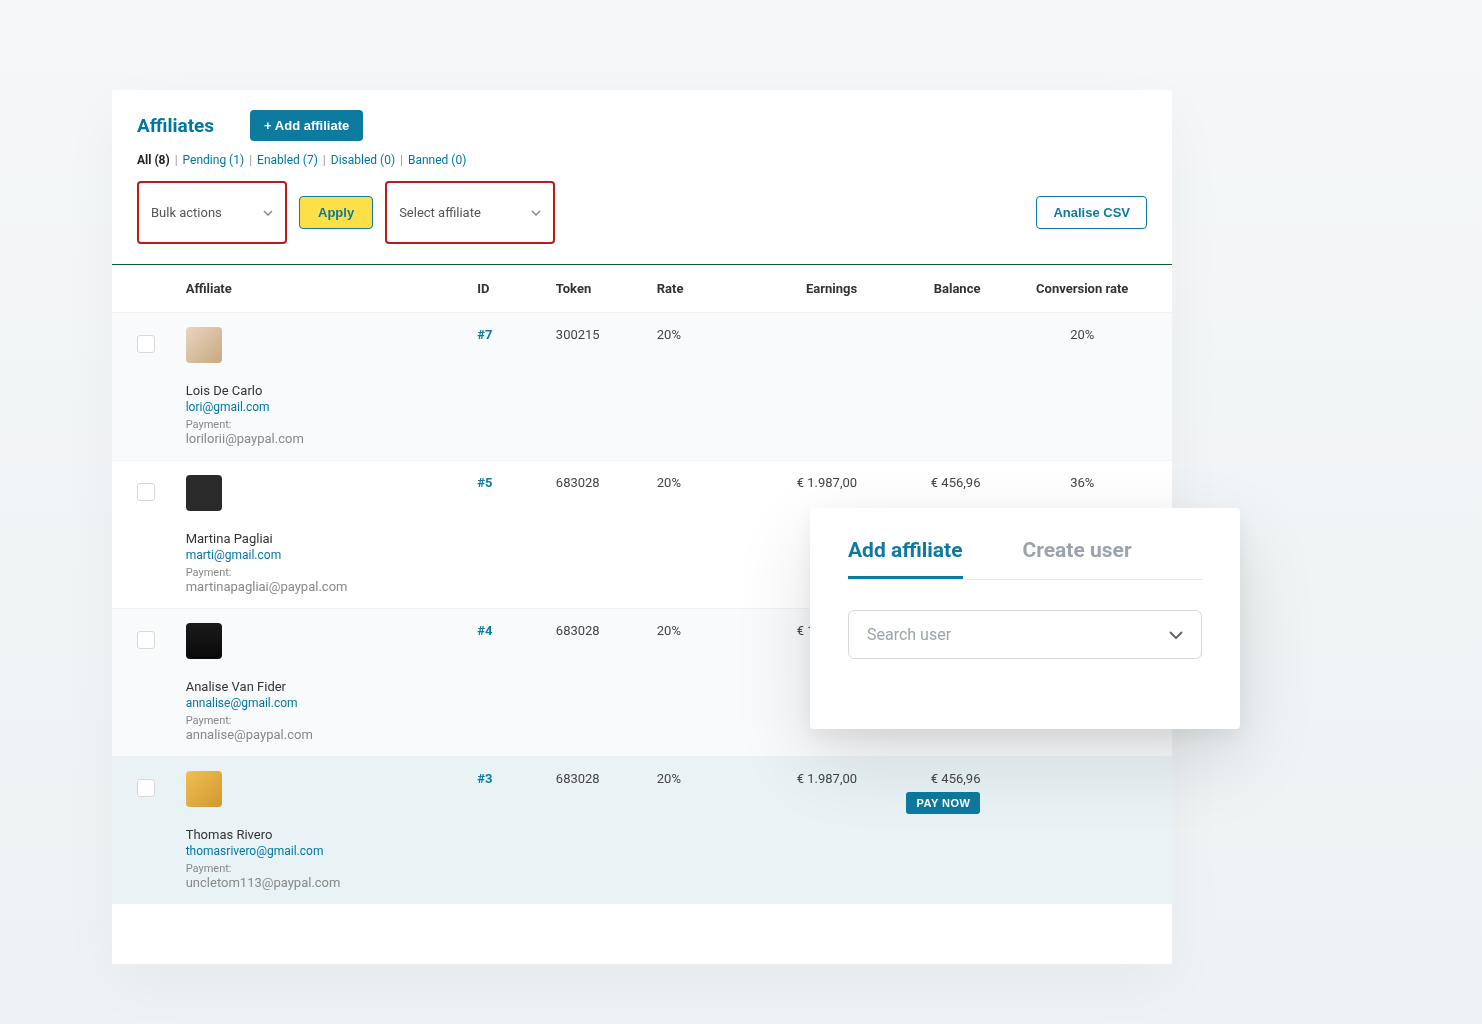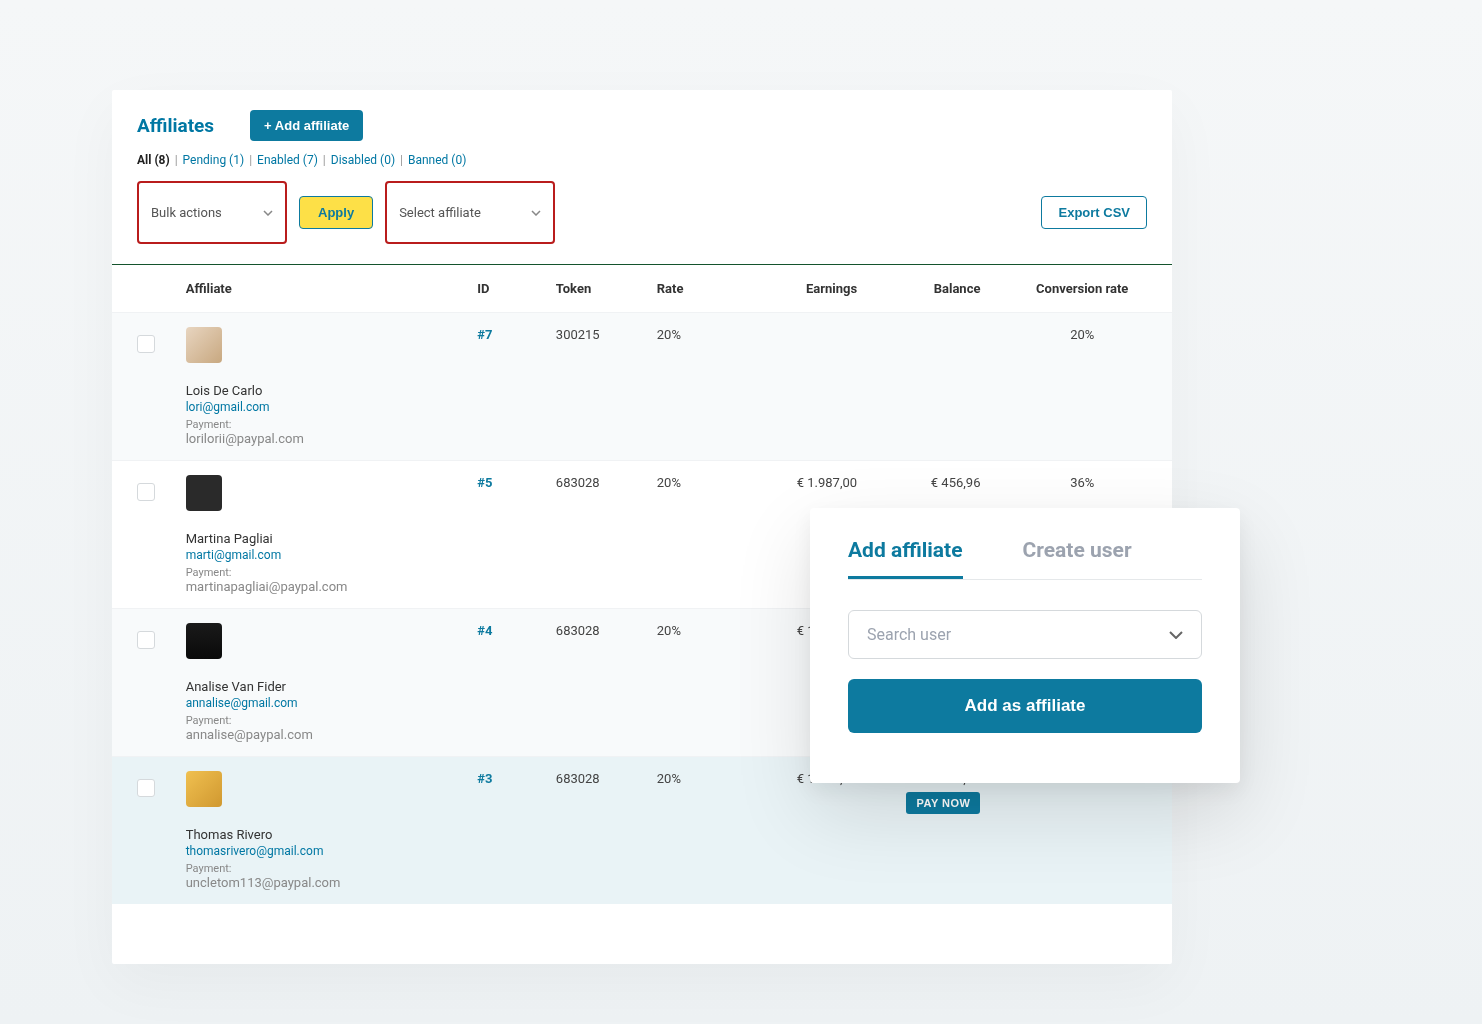--- a/index.html
+++ b/index.html
@@ -286,21 +286,21 @@
           <path d="M1 1l4 4 4-4" stroke="#888" stroke-width="1.5" fill="none"></path>
         </svg>
     </div>
     <button class="apply-btn">Apply</button>
     <div class="select-box" style="min-width:170px;">
       <span>Select affiliate</span>
       <svg class="chevron-down" viewBox="0 0 10 6">
           <path d="M1 1l4 4 4-4" stroke="#888" stroke-width="1.5" fill="none"></path>
         </svg>
     </div>
-    <button class="export-btn">Export CSV</button>
+    <button class="export-btn">Analise CSV</button>
   </div>
 
   <div class="table-wrap">
     <table>
       <thead>
         <tr>
           <th></th>
           <th class="col-affiliate">Affiliate</th>
           <th class="col-id">ID</th>
           <th class="col-token">Token</th>
@@ -406,14 +406,13 @@
   <div class="popup-tabs">
     <div class="popup-tab active">Add affiliate</div>
     <div class="popup-tab">Create user</div>
   </div>
   <div class="search-user-select">
     <span>Search user</span>
     <svg width="14" height="8" viewBox="0 0 14 8">
         <path d="M1 1l6 6 6-6" stroke="#666" stroke-width="2" fill="none"></path>
       </svg>
   </div>
-  <button class="add-as-affiliate-btn">Add as affiliate</button>
 </div>
 
 </body></html>

